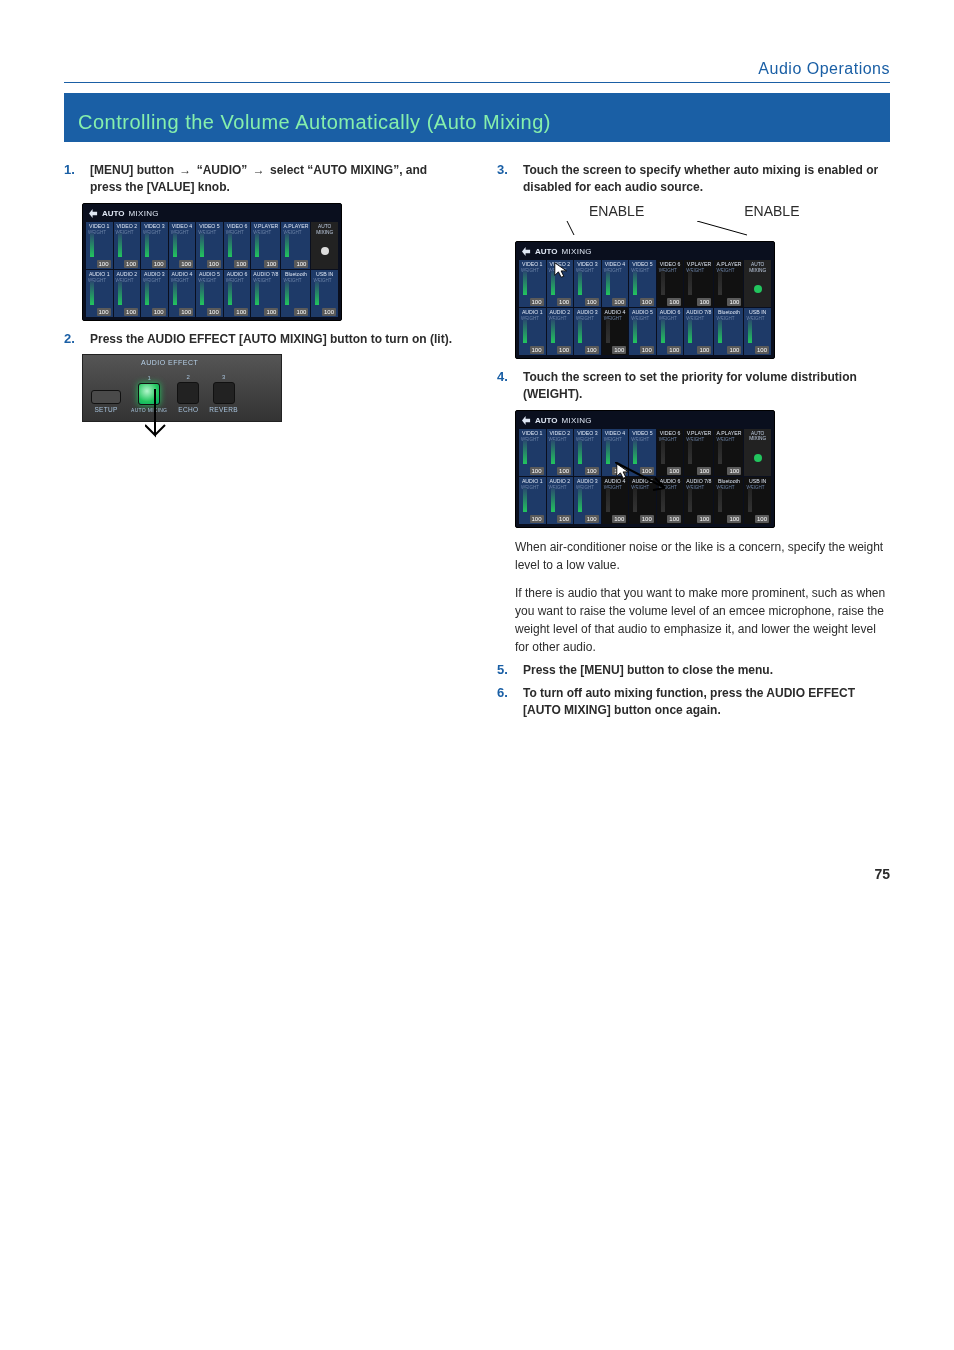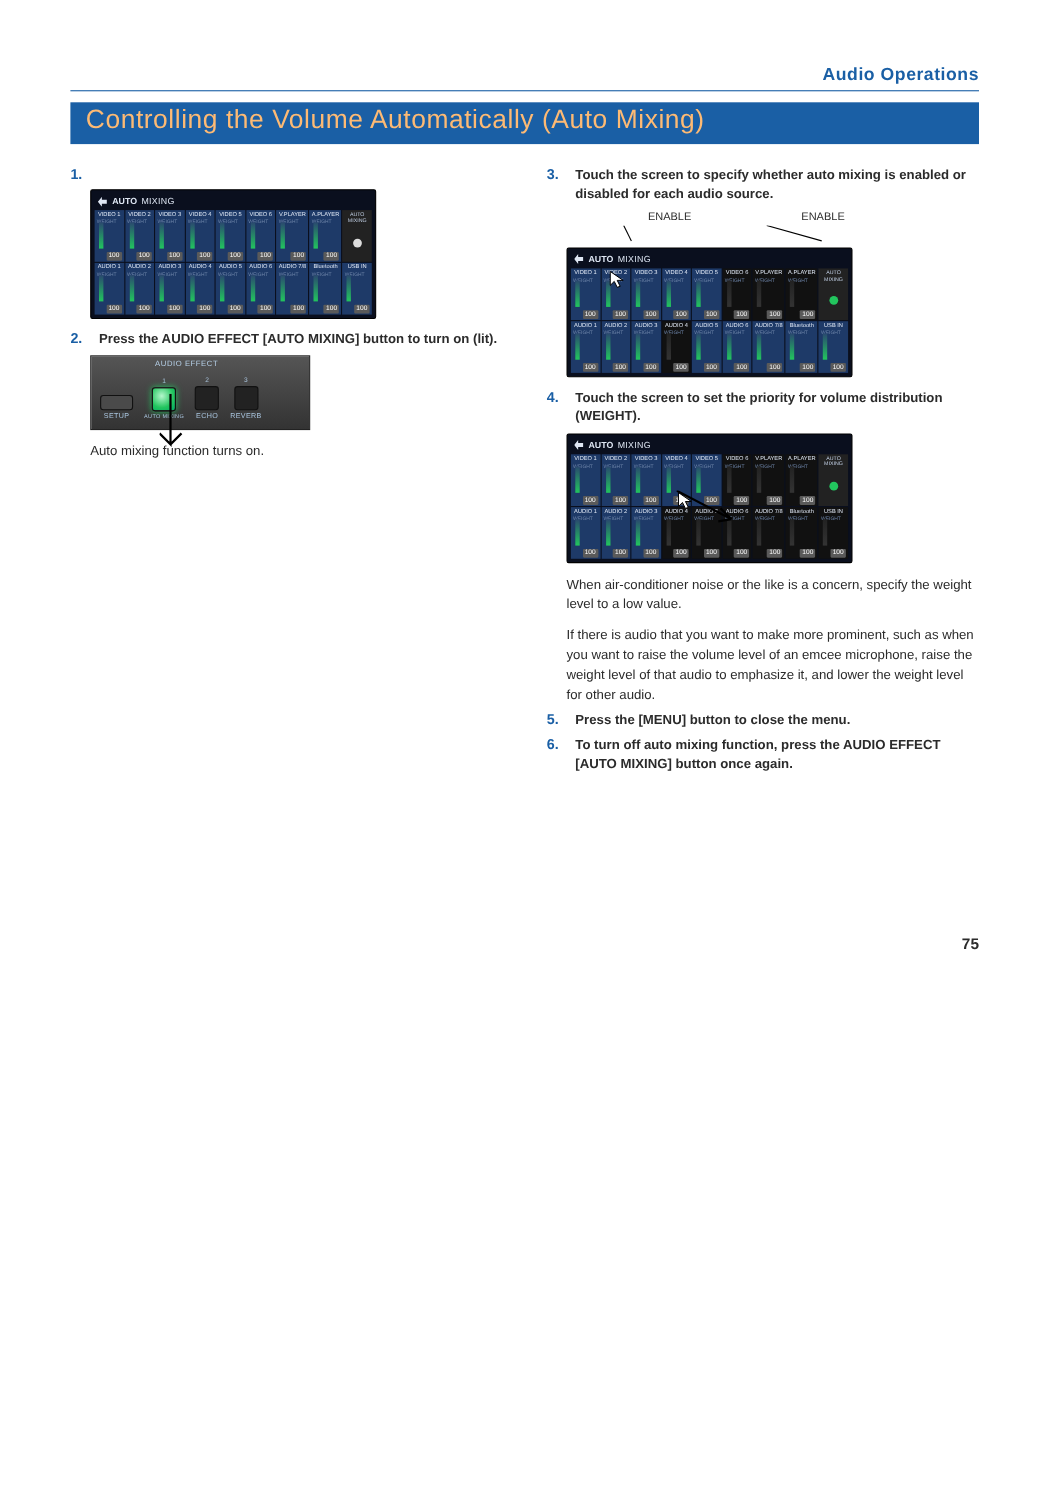--- a/index.html
+++ b/index.html
@@ -22,28 +22,27 @@
     padding:60px 64px 40px;
   }
   .breadcrumb{
     text-align:right;
     color:var(--accent);
     font-size:16px;
     border-bottom:1.5px solid var(--accent);
     padding:0 0 4px;
     margin:0 0 10px;
     letter-spacing:.5px;
-    font-weight:bold;
   }
   h1.page-title{
     background:var(--accent);
-    color:#fdba74;
+    color:#86efac;
     font-weight:400;
-    font-size:24px;
-    padding:2px 14px 8px;
+    font-size:20px;
+    padding:18px 14px 8px;
     margin:0 0 8px;
     letter-spacing:.5px;
   }
   .intro p{margin:4px 0;line-height:1.55;}
   .columns{display:flex;gap:40px;margin-top:14px;}
   .col{flex:1;min-width:0;}
   .step{display:flex;gap:8px;margin:6px 0 6px;}
   .step-num{color:var(--accent);font-weight:700;font-size:13px;flex:0 0 18px;}
   .step-body{flex:1;}
   .step-body .lead{font-weight:700;font-size:12px;line-height:1.45;}
@@ -94,21 +93,21 @@
   .fx-panel .group-label{position:absolute;top:4px;left:58px;font-size:7px;color:#b6d0e8;letter-spacing:.5px;}
   .fx-btn{display:flex;flex-direction:column;align-items:center;gap:2px;}
   .fx-btn .cap{font-size:6.5px;color:#a8c3dc;letter-spacing:.3px;}
   .fx-btn .num{font-size:6px;color:#a8c3dc;}
   .fx-btn .button{width:22px;height:22px;border-radius:3px;background:#222;border:1px solid #111;}
   .fx-btn.setup .button{width:30px;height:14px;background:#4a4a4a;}
   .fx-btn.lit .button{background:radial-gradient(circle at 40% 35%,#b4f7cc,#22c55e 60%,#0a6 100%);box-shadow:0 0 6px #22c55e;}
   .callout{position:absolute;}
 
   
-  .enable-labels{display:flex;gap:100px;margin:4px 0 2px 52px;font-size:10px;padding-left:40px;}
+  .enable-labels{display:flex;gap:100px;margin:4px 0 2px 52px;font-size:14px;padding-left:40px;}
   .pointer-svg{display:block;margin-left:40px;}
   .cursor{position:absolute;pointer-events:none;}
   .cursor svg{width:18px;height:18px;}
   .rel{position:relative;}
 
   .page-num{text-align:right;font-weight:700;font-size:14px;margin-top:140px;}
 </style>
 </head>
 <body>
 
@@ -118,20 +117,23 @@
 <div class="intro">
 </div>
 
 <div class="columns">
 
   <div class="col">
 
     <div class="step">
       <div class="step-num">1.</div>
       <div class="step-body">
+        <div class="lead">
+          <span>[MENU] button </span><span class="arrow light">→ </span><span>“AUDIO” </span><span class="arrow light">→ </span><span>select “AUTO MIXING”, and press the [VALUE] knob.</span>
+        </div>
       </div>
     </div>
 
     <div class="devscreen">
       <div class="dev-titlebar">
         <span class="dev-back">
             <svg viewBox="0 0 10 10">
               <path d="M4 0 L4 3 L9 3 L9 7 L4 7 L4 10 L0 5 Z" fill="#dfe7f4"></path>
             </svg>
           </span>
@@ -275,21 +277,20 @@
         <div class="num">3</div>
         <div class="button"></div>
         <div class="cap">REVERB</div>
       </div>
 
       <svg class="callout" style="left:62px;top:34px;" width="40" height="50">
         <path d="M10 0 L10 46 L0 36 M10 46 L20 36" stroke="#000" stroke-width="2" fill="none"></path>
       </svg>
     </div>
 
-    <p style="margin-left:18px;">Auto mixing function turns on.</p>
 
   </div>
 
   <div class="col">
 
     <div class="step">
       <div class="step-num">3.</div>
       <div class="step-body">
         <div class="lead">Touch the screen to specify whether auto mixing is enabled or disabled for each audio source.</div>
       </div>

